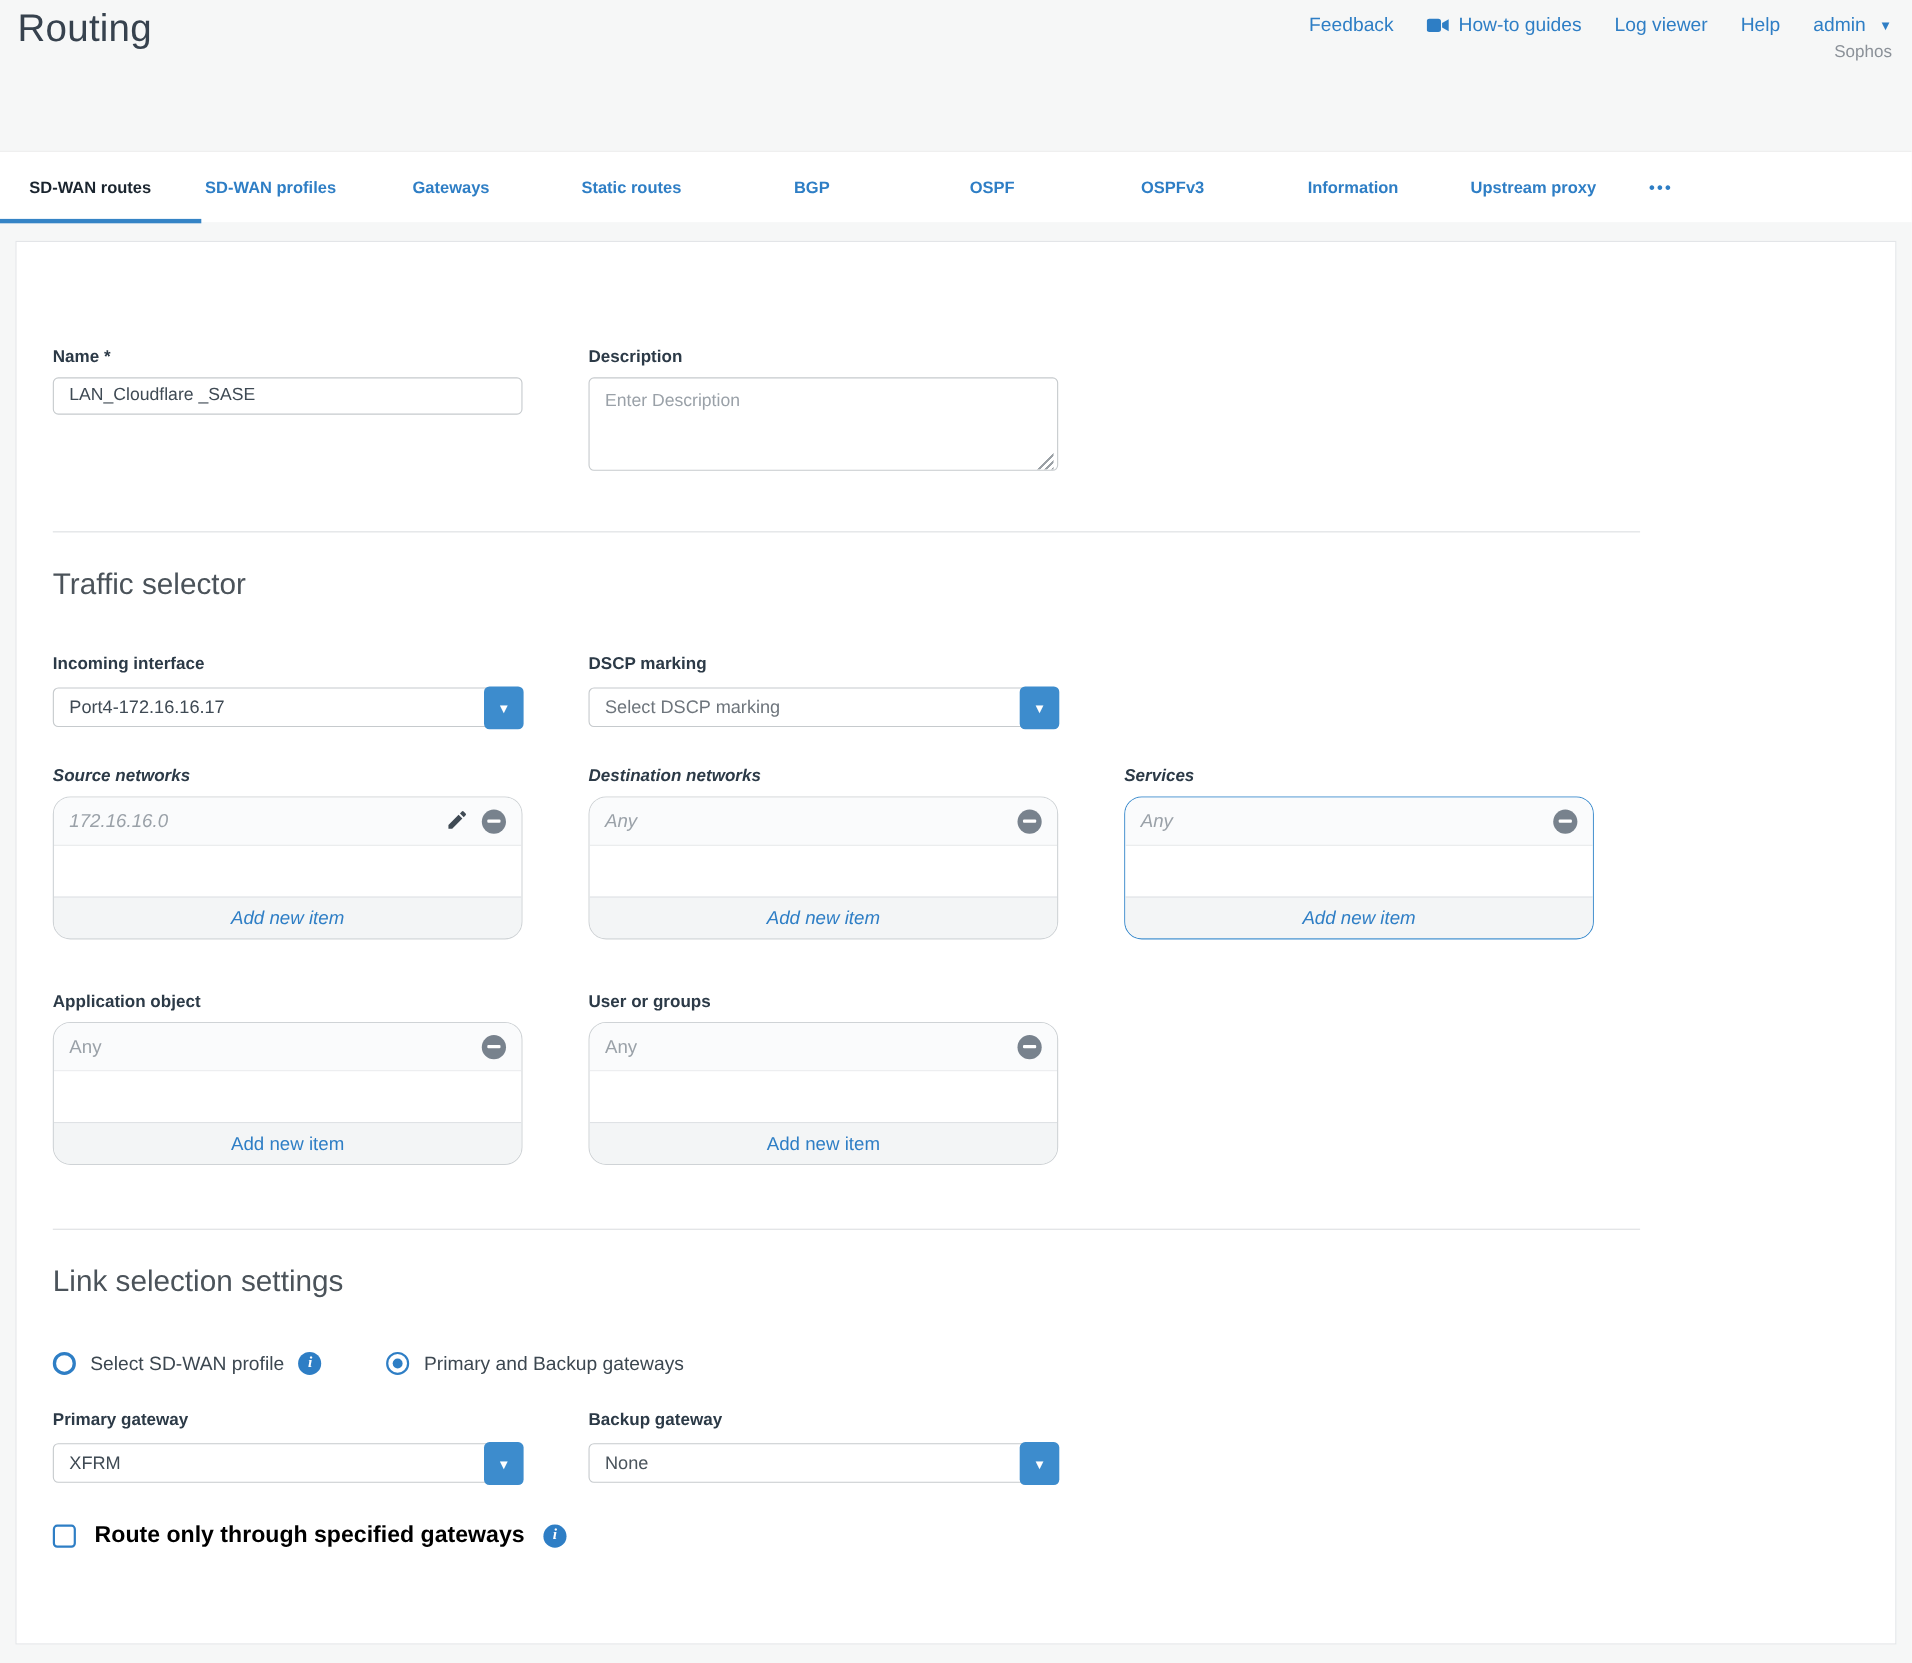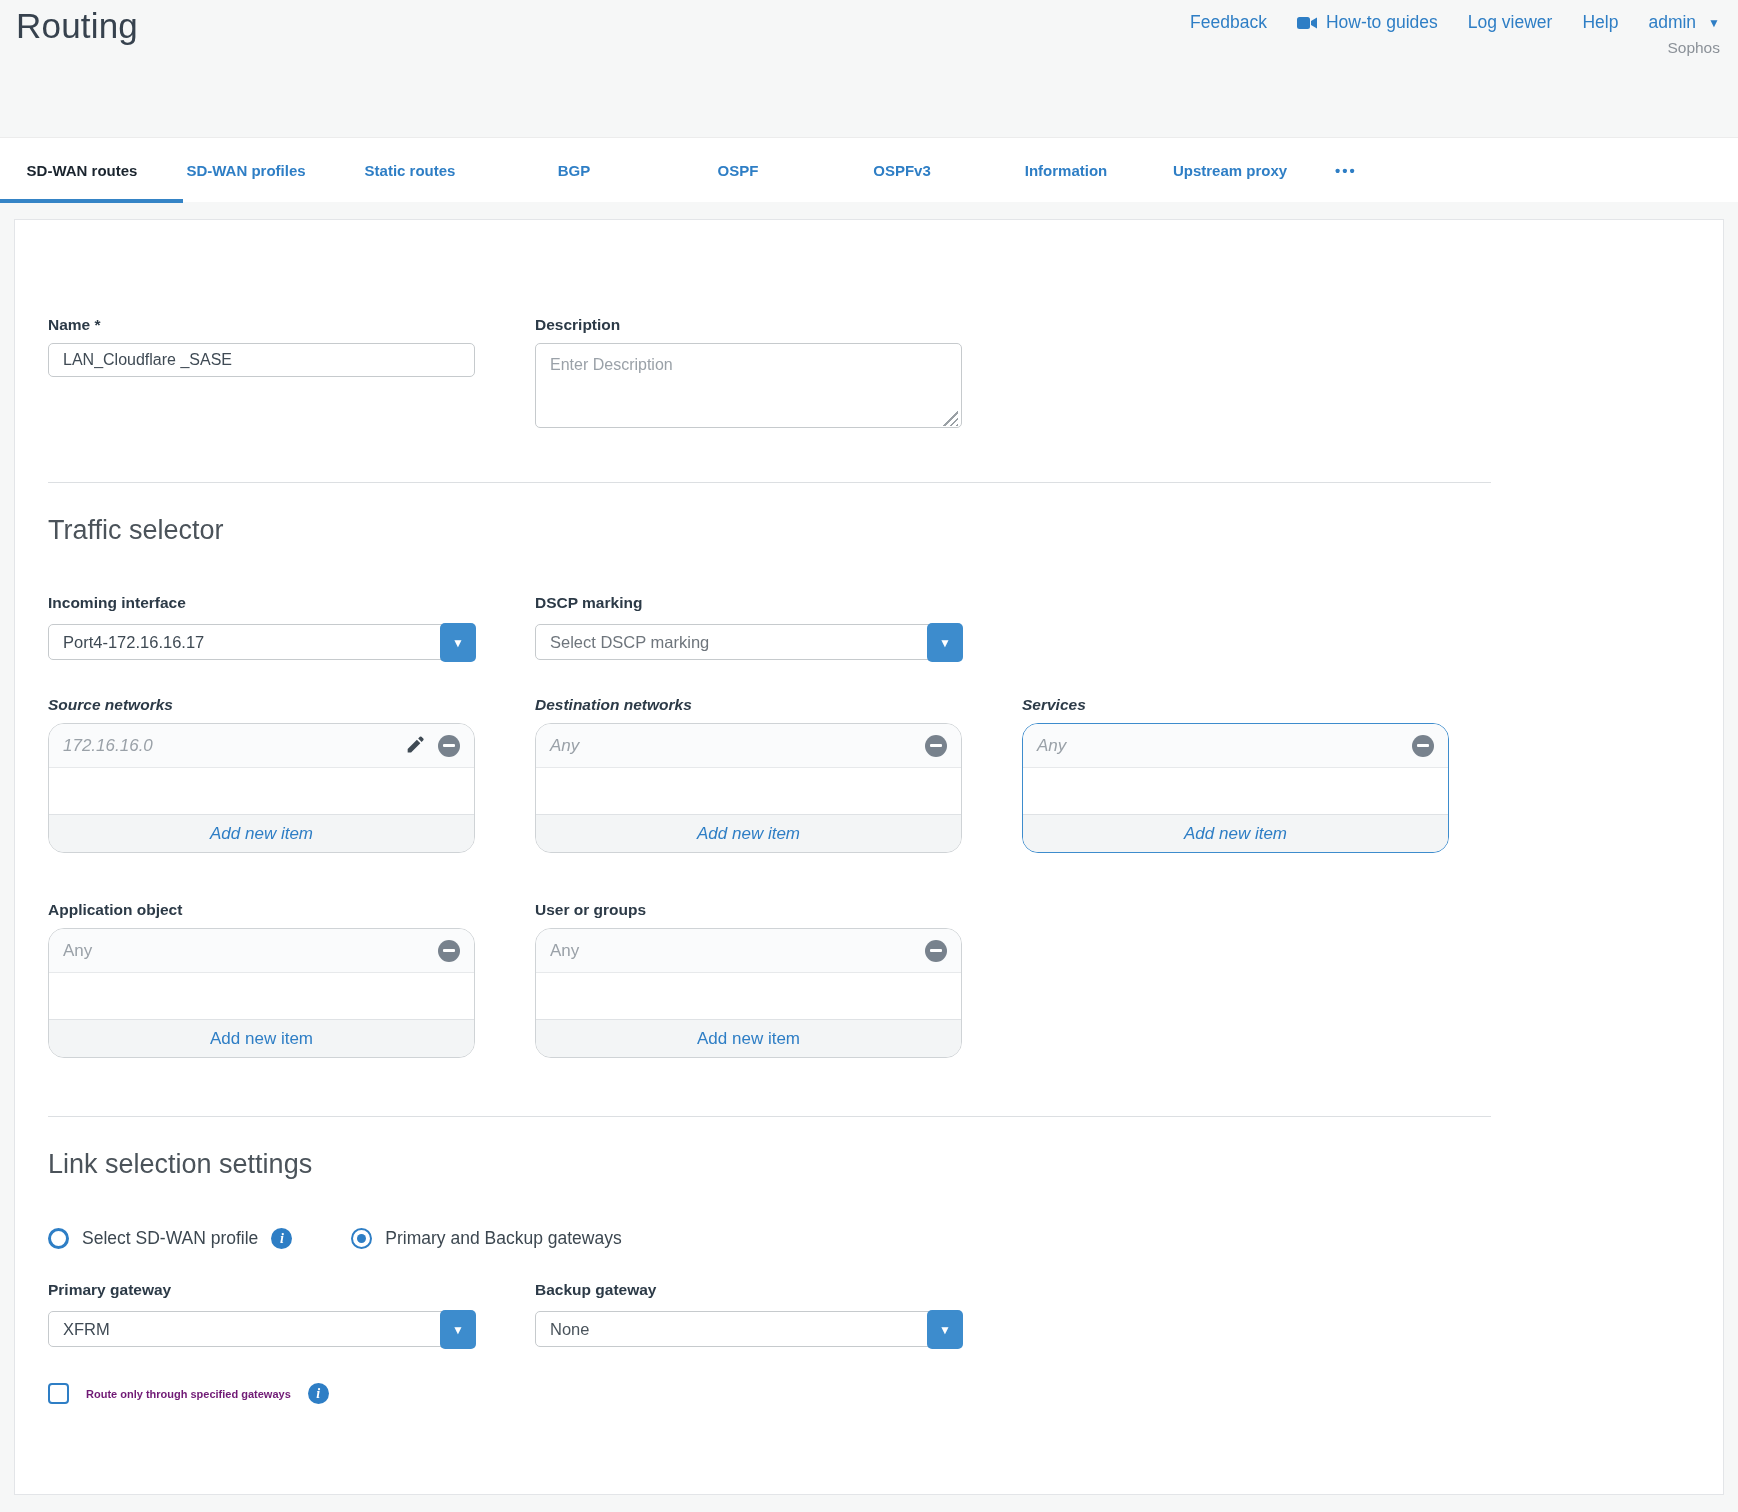--- a/index.html
+++ b/index.html
@@ -65,21 +65,21 @@
   .radio-row { margin-top:48px; display:flex; align-items:center; gap:13px; }
   .radio { width:21px; height:21px; border-radius:50%; border:3px solid #2e7ec5; background:#fff; cursor:pointer; flex:none; }
   .radio.selected { border-width:2.5px; position:relative; }
   .radio.selected::after { content:""; position:absolute; left:3.5px; top:3.5px; width:9px; height:9px; border-radius:50%; background:#2e7ec5; }
   .radio-label { font-size:17.5px; color:#3c4750; }
   .info-icon { width:21px; height:21px; border-radius:50%; background:#2e7ec5; color:#fff; display:flex; align-items:center; justify-content:center; font-family:"Liberation Serif","DejaVu Serif",serif; font-style:italic; font-weight:bold; font-size:14px; cursor:pointer; flex:none; }
   .radio-gap { width:33px; }
   .gateway-labels { margin-top:32px; }
   .checkbox-row { margin-top:36px; display:flex; align-items:center; gap:17px; }
   .checkbox { width:21px; height:21px; border:2px solid #2e7ec5; border-radius:4px; background:#fff; cursor:pointer; flex:none; }
-  .checkbox-label { font-size:11px; font-weight:bold; color:#701a75; }
+  .checkbox-label { font-size:21px; font-weight:bold; color:#000000; }
 </style>
 </head>
 <body>
 
 <div class="header">
   <div class="page-title">Routing</div>
   <div class="header-links">
     <span class="header-link">
         <span>Feedback</span>
       </span>
@@ -108,20 +108,23 @@
 
 <div class="tabbar">
   <div class="tab active">
       <span>SD-WAN routes</span>
       <span class="underline"></span>
     </div>
   <div class="tab">
       <span>SD-WAN profiles</span>
     </div>
   <div class="tab">
+      <span>Gateways</span>
+    </div>
+  <div class="tab">
       <span>Static routes</span>
     </div>
   <div class="tab">
       <span>BGP</span>
     </div>
   <div class="tab">
       <span>OSPF</span>
     </div>
   <div class="tab">
       <span>OSPFv3</span>

